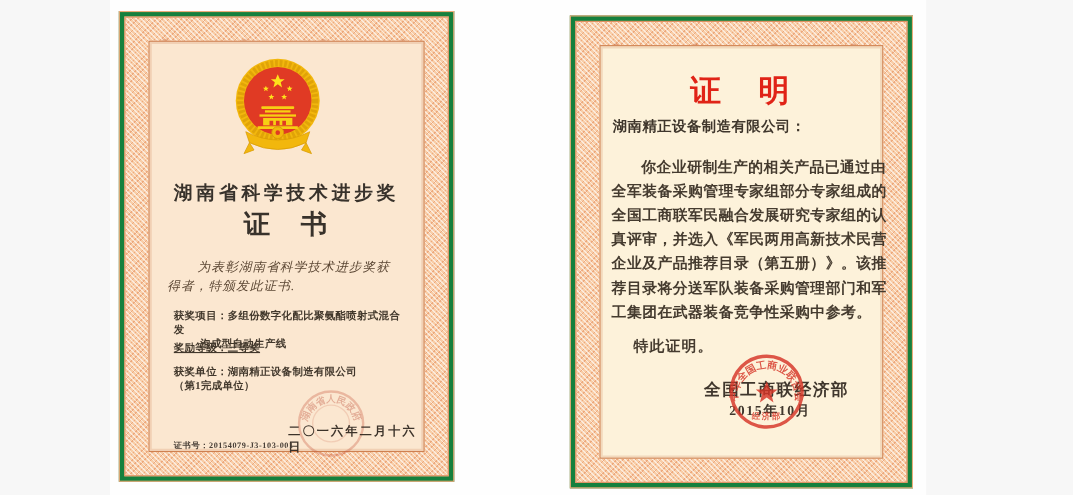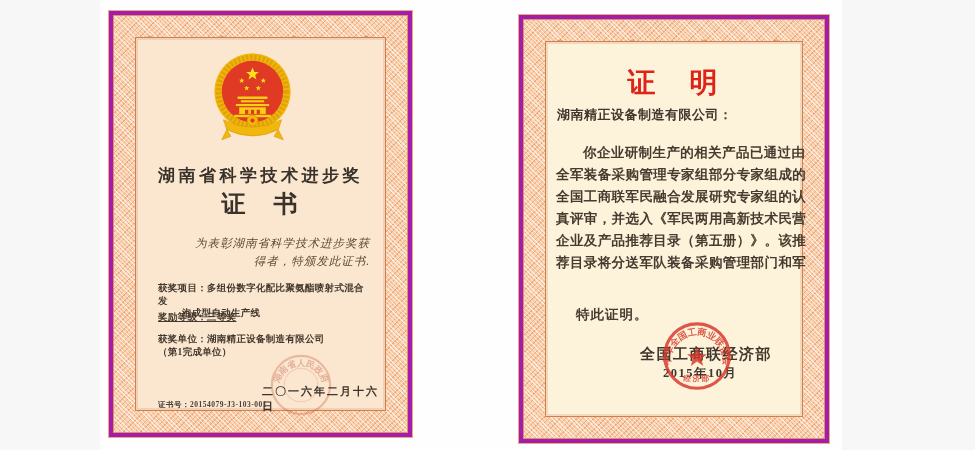--- a/index.html
+++ b/index.html
@@ -1,19 +1,19 @@
 <!DOCTYPE html>
 <html><head>
 <meta charset="utf-8">
 <style>
   html,body{margin:0;padding:0;width:975px;height:450px;background:#f7f7f7;overflow:hidden;
             font-family:"Liberation Serif", serif;}
   .photo-bg{position:absolute;left:100px;top:0;width:742px;height:450px;background:#fefefe;}
 
-  .cert{position:absolute;box-sizing:border-box;border:1px solid #edab79;background:#a21caf;padding:4px;}
+  .cert{position:absolute;box-sizing:border-box;border:1px solid #edab79;background:#15803d;padding:4px;}
   .cert-left{left:108px;top:10px;width:305px;height:428px;}
   .cert-right{left:518px;top:14px;width:312px;height:430px;}
 
   .band{box-sizing:border-box;width:100%;height:100%;border:1px solid #de9263;padding:21px;
         background-color:#f8cda7;
         background-image:
           radial-gradient(circle, rgba(198,95,50,.45) 0 3px, rgba(198,95,50,0) 4px),
           repeating-linear-gradient(45deg, rgba(255,255,255,.6) 0 1px, rgba(255,255,255,0) 1px 3px),
           repeating-linear-gradient(-45deg, rgba(222,125,75,.45) 0 1px, rgba(222,125,75,0) 1px 4px);
         background-size:72px 46px, auto, auto;}
@@ -23,21 +23,21 @@
   .cert-right .inner{background:#fdf2da;}
 
   
   .emblem{position:absolute;left:75px;top:12px;width:83px;height:98px;}
   .l-title{position:absolute;top:126px;left:0;width:100%;text-align:center;
            font-family:"Liberation Sans", sans-serif;font-weight:bold;font-size:17px;
            letter-spacing:3.5px;color:#38322b;}
   .l-subtitle{position:absolute;top:150px;left:0;width:100%;text-align:center;
               font-weight:bold;font-size:24px;color:#38322b;letter-spacing:2px;}
   .dedication{position:absolute;top:197px;left:16px;width:218px;font-size:11.5px;line-height:17.5px;
-              color:#5b4734;font-style:italic;text-indent:2.4em;letter-spacing:1px;text-align:right;}
+              color:#5b4734;font-style:italic;text-indent:2.4em;letter-spacing:1px;}
   .field{position:absolute;left:22px;right:12px;font-size:9.5px;line-height:12.5px;
          font-weight:bold;color:#42382c;letter-spacing:.3px;}
   .field-1{top:244px;} .field-2{top:273px;text-decoration:underline;} .field-3{top:295px;}
   .f-line2{margin-left:24px;} .f-line2-center{}
   .l-seal{position:absolute;left:134px;top:316px;width:62px;height:62px;z-index:1;opacity:.6;}
   .l-date{position:absolute;top:346px;left:126px;font-size:11px;letter-spacing:2px;
           color:#3c332a;z-index:2;font-weight:bold;}
   .l-certno{position:absolute;top:362px;left:22px;font-size:7.5px;letter-spacing:.5px;
             color:#4a4038;z-index:2;font-weight:bold;}
 
@@ -137,20 +137,21 @@
       <div class="r-title">证　明</div>
       <div class="r-recipient">湖南精正设备制造有限公司：</div>
 
       <div class="r-body">
         <div class="bline indent">你企业研制生产的相关产品已通过由</div>
         <div class="bline">全军装备采购管理专家组部分专家组成的</div>
         <div class="bline">全国工商联军民融合发展研究专家组的认</div>
         <div class="bline">真评审，并选入《军民两用高新技术民营</div>
         <div class="bline">企业及产品推荐目录（第五册）》。该推</div>
         <div class="bline">荐目录将分送军队装备采购管理部门和军</div>
+        <div class="bline">工集团在武器装备竞争性采购中参考。</div>
       </div>
 
       <div class="r-closing">特此证明。</div>
 
       <svg class="r-seal" viewBox="0 0 100 100">
         <defs>
             <path id="rsArc" d="M12,58 A38,38 0 0 1 88,58"></path>
           </defs>
         <circle cx="50" cy="50" r="46" fill="none" stroke="#d63527" stroke-width="4.5"></circle>
         <path transform="translate(50,52) scale(1.5)" fill="#d63527" d="M0,-10 L2.94,-3.09 L9.51,-3.09 L4.05,1.18 L5.88,8.09 L0,3.82 L-5.88,8.09 L-4.05,1.18 L-9.51,-3.09 L-2.94,-3.09 Z"></path>

